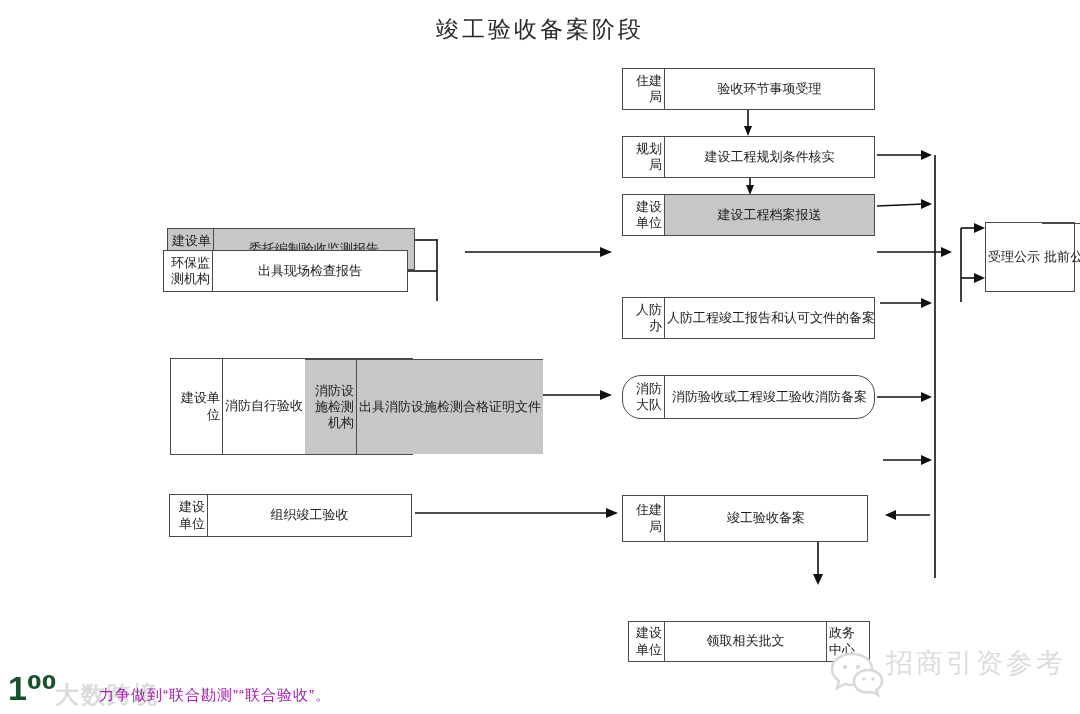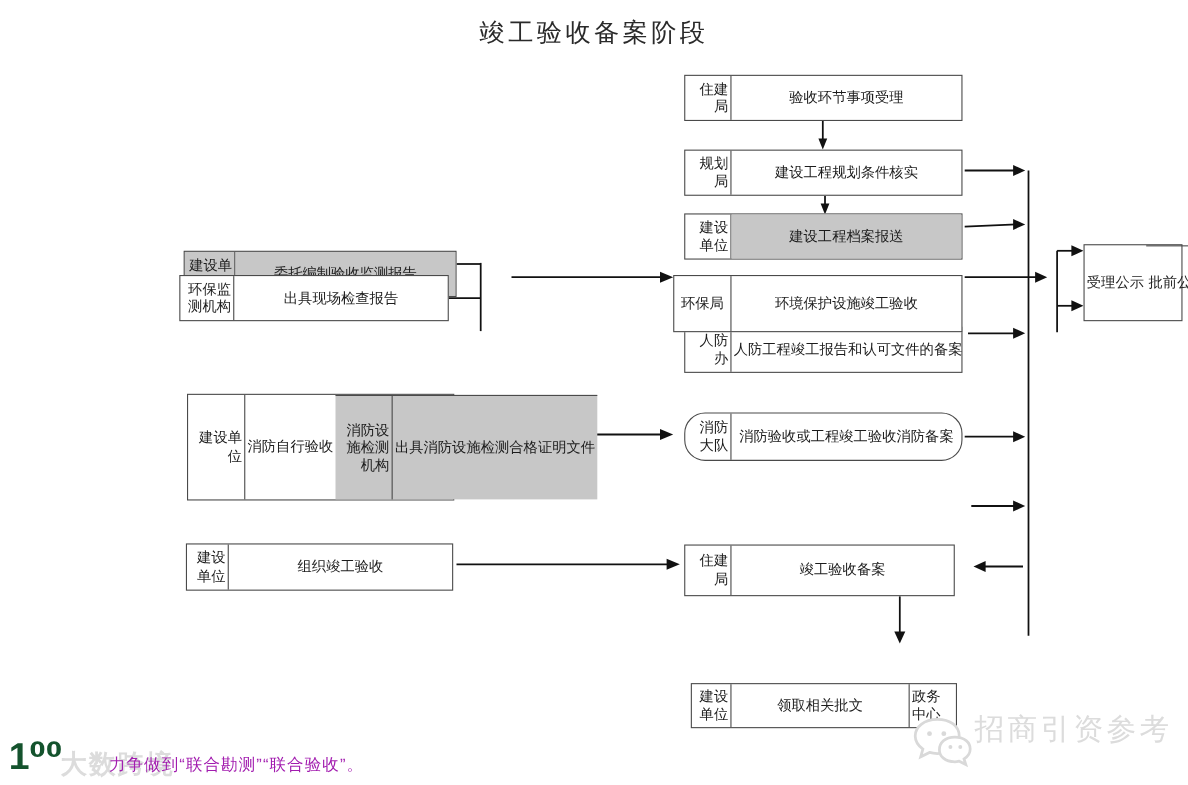--- a/index.html
+++ b/index.html
@@ -119,24 +119,20 @@
   <div class="fbox" style="left:622px;top:194px;width:253px;height:42px;">
     <div class="lbl" style="width:42px;">建设单位</div>
     <div class="cnt gray">建设工程档案报送</div>
   </div>
 
   <div class="fbox" style="left:622px;top:297px;width:253px;height:42px;z-index:1;">
     <div class="lbl" style="width:42px;">人防办</div>
     <div class="cnt">人防工程竣工报告和认可文件的备案</div>
   </div>
 
-  <div class="fbox" style="left:612px;top:250px;width:263px;height:52px;z-index:2;">
-    <div class="lbl" style="width:52px;">环保局</div>
-    <div class="cnt">环境保护设施竣工验收</div>
-  </div>
 
   <div class="fbox" style="left:622px;top:375px;width:253px;height:44px;border-radius:19px;">
     <div class="lbl" style="width:42px;">消防大队</div>
     <div class="cnt">消防验收或工程竣工验收消防备案</div>
   </div>
 
 
   <div class="fbox" style="left:622px;top:495px;width:246px;height:47px;">
     <div class="lbl" style="width:42px;">住建局</div>
     <div class="cnt">竣工验收备案</div>

